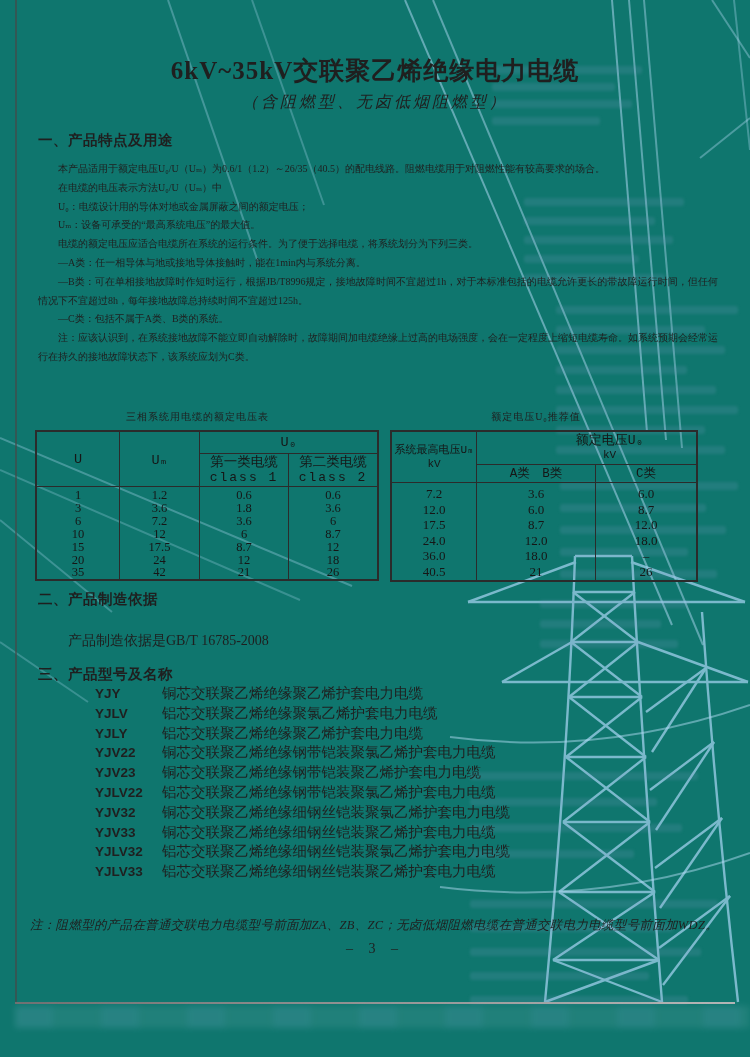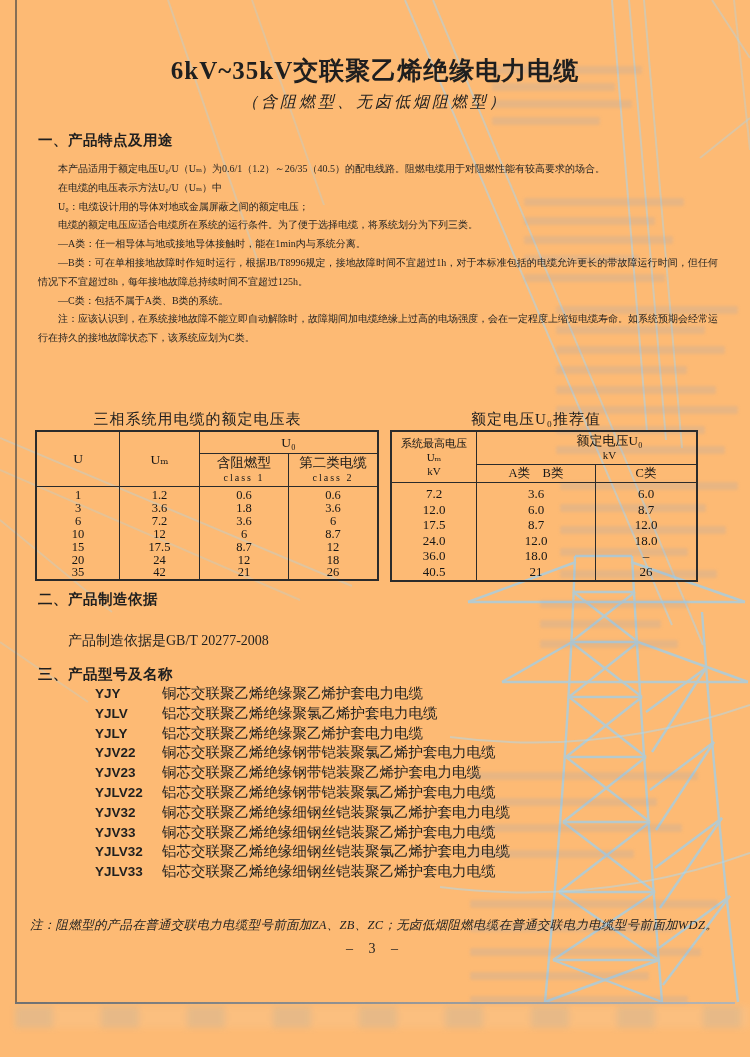--- a/index.html
+++ b/index.html
@@ -1,18 +1,18 @@
 <!DOCTYPE html>
 <html><head>
 <meta charset="utf-8">
 <style>
   html,body{margin:0;padding:0;background:#ffffff;}
   #canvas{
     position:relative;width:750px;height:1057px;overflow:hidden;
-    background:#fdba74;
+    background:#0f766e;
     font-family:"Liberation Serif","DejaVu Serif",serif;
     color:#1f1f1f;
   }
   
   .left-scan-line{position:absolute;left:15px;top:0;width:2px;height:1003px;background:rgba(70,70,70,.65);}
   .bottom-page-edge{position:absolute;left:15px;top:1002px;width:720px;height:2px;background:linear-gradient(90deg,#6f6f6f,#9a9a9a 60%,#b5b5b5);}
   .next-page-band{position:absolute;left:15px;top:1006px;width:735px;height:22px;
     background:repeating-linear-gradient(90deg,rgba(140,185,215,.28) 0 38px,rgba(225,238,246,.12) 38px 86px);
     filter:blur(3px);opacity:.7;}
   
@@ -23,35 +23,35 @@
   .doc-title{position:absolute;left:0;top:54px;width:750px;text-align:center;
     font-size:25px;font-weight:bold;letter-spacing:1px;}
   .doc-subtitle{position:absolute;left:0;top:92px;width:750px;text-align:center;
     font-size:16px;letter-spacing:3px;font-style:italic;}
   
   .sec-heading{position:absolute;left:38px;font-size:14.5px;font-weight:bold;letter-spacing:.5px;}
   #sec1-body{position:absolute;left:38px;top:160px;width:680px;font-size:10px;line-height:18.8px;text-align:justify;}
   #sec1-body p{margin:0;text-indent:2em;}
   #sec2-body{position:absolute;left:68px;top:632px;font-size:14px;}
   
-  .tbl-title{position:absolute;top:410px;font-size:15px;text-align:center;letter-spacing:1px;}
+  .tbl-title{position:absolute;top:410px;font-size:10px;text-align:center;letter-spacing:1px;}
   #left-tbl-title{left:35px;width:325px;}
   #right-tbl-title{left:390px;width:292px;}
   table.dtable{position:absolute;top:430px;border-collapse:collapse;border:2px solid #2b2b2b;
     font-family:"Liberation Serif","DejaVu Serif",serif;color:#161616;}
   #left-table{left:35px;}
   #right-table{left:390px;}
-  .dtable th{border:1px solid #2b2b2b;font-weight:normal;text-align:center;padding:0 2px;}
+  .dtable th{border:1px solid #2b2b2b;font-weight:normal;text-align:center;padding:0 2px;font-family:Liberation Mono, monospace;}
   .dtable td{border-left:1px solid #2b2b2b;border-right:1px solid #2b2b2b;border-top:none;border-bottom:none;
     text-align:center;padding:0 2px;}
   #left-table th{font-size:13.5px;}
   #left-table td{font-size:12.5px;line-height:12.9px;}
   #left-table .u0-row th{height:21px;}
   #left-table .class-head{height:32px;line-height:15px;}
-  #left-table .class-en{display:block;letter-spacing:2px;font-size:10px;}
+  #left-table .class-en{display:block;letter-spacing:2px;font-size:13px;}
   #left-table tbody tr:first-child td{padding-top:2px;}
   #right-table th{font-size:13px;}
   #right-table td{font-size:13px;line-height:15.6px;}
   #right-table .um-head{font-size:11px;line-height:14px;}
   #right-table .u0-head{height:32px;line-height:15px;padding-left:48px;}
   #right-table .sub-head{height:17px;font-size:12.5px;}
   #right-table .unit{display:block;font-size:11px;}
   #right-table tbody tr:first-child td{padding-top:3px;}
   
   #model-list{position:absolute;left:95px;top:684px;margin:0;padding:0;list-style:none;font-size:14.5px;}
@@ -179,39 +179,40 @@
   <div class="next-page-band"></div>
 
   <div class="doc-title">6kV~35kV交联聚乙烯绝缘电力电缆</div>
   <div class="doc-subtitle">（含阻燃型、无卤低烟阻燃型）</div>
 
   <div class="sec-heading" style="top:131px">一、产品特点及用途</div>
   <div id="sec1-body">
       <p>本产品适用于额定电压U₀/U（Uₘ）为0.6/1（1.2）～26/35（40.5）的配电线路。阻燃电缆用于对阻燃性能有较高要求的场合。</p>
       <p>在电缆的电压表示方法U₀/U（Uₘ）中</p>
       <p>U₀：电缆设计用的导体对地或金属屏蔽之间的额定电压；</p>
+      <p>Uₘ：设备可承受的“最高系统电压”的最大值。</p>
       <p>电缆的额定电压应适合电缆所在系统的运行条件。为了便于选择电缆，将系统划分为下列三类。</p>
       <p>—A类：任一相导体与地或接地导体接触时，能在1min内与系统分离。</p>
       <p>—B类：可在单相接地故障时作短时运行，根据JB/T8996规定，接地故障时间不宜超过1h，对于本标准包括的电缆允许更长的带故障运行时间，但任何情况下不宜超过8h，每年接地故障总持续时间不宜超过125h。</p>
       <p>—C类：包括不属于A类、B类的系统。</p>
       <p>注：应该认识到，在系统接地故障不能立即自动解除时，故障期间加电缆绝缘上过高的电场强度，会在一定程度上缩短电缆寿命。如系统预期会经常运行在持久的接地故障状态下，该系统应划为C类。</p>
     </div>
 
   <div class="tbl-title" id="left-tbl-title">三相系统用电缆的额定电压表</div>
   <div class="tbl-title" id="right-tbl-title">额定电压U₀推荐值</div>
 
   <table class="dtable" id="left-table">
     <thead>
       <tr class="u0-row">
         <th rowspan="2" style="width:78px">U</th>
         <th rowspan="2" style="width:75px">Uₘ</th>
         <th colspan="2">U₀</th>
       </tr>
       <tr>
-        <th class="class-head" style="width:84px"><span>含阻燃型</span><span class="class-en">class 1</span></th>
+        <th class="class-head" style="width:84px"><span>第一类电缆</span><span class="class-en">class 1</span></th>
         <th class="class-head" style="width:84px"><span>第二类电缆</span><span class="class-en">class 2</span></th>
       </tr>
     </thead>
     <tbody>
         <tr>
           <td>1</td>
           <td>1.2</td>
           <td>0.6</td>
           <td>0.6</td>
         </tr>
@@ -293,21 +294,21 @@
         </tr>
         <tr>
           <td>40.5</td>
           <td>21</td>
           <td>26</td>
         </tr>
       </tbody>
   </table>
 
   <div class="sec-heading" style="top:590px">二、产品制造依据</div>
-  <div id="sec2-body">产品制造依据是GB/T 20277-2008</div>
+  <div id="sec2-body">产品制造依据是GB/T 16785-2008</div>
 
   <div class="sec-heading" style="top:665px">三、产品型号及名称</div>
   <ul id="model-list">
       <li><span class="code">YJY</span><span class="name">铜芯交联聚乙烯绝缘聚乙烯护套电力电缆</span></li>
       <li><span class="code">YJLV</span><span class="name">铝芯交联聚乙烯绝缘聚氯乙烯护套电力电缆</span></li>
       <li><span class="code">YJLY</span><span class="name">铝芯交联聚乙烯绝缘聚乙烯护套电力电缆</span></li>
       <li><span class="code">YJV22</span><span class="name">铜芯交联聚乙烯绝缘钢带铠装聚氯乙烯护套电力电缆</span></li>
       <li><span class="code">YJV23</span><span class="name">铜芯交联聚乙烯绝缘钢带铠装聚乙烯护套电力电缆</span></li>
       <li><span class="code">YJLV22</span><span class="name">铝芯交联聚乙烯绝缘钢带铠装聚氯乙烯护套电力电缆</span></li>
       <li><span class="code">YJV32</span><span class="name">铜芯交联聚乙烯绝缘细钢丝铠装聚氯乙烯护套电力电缆</span></li>

